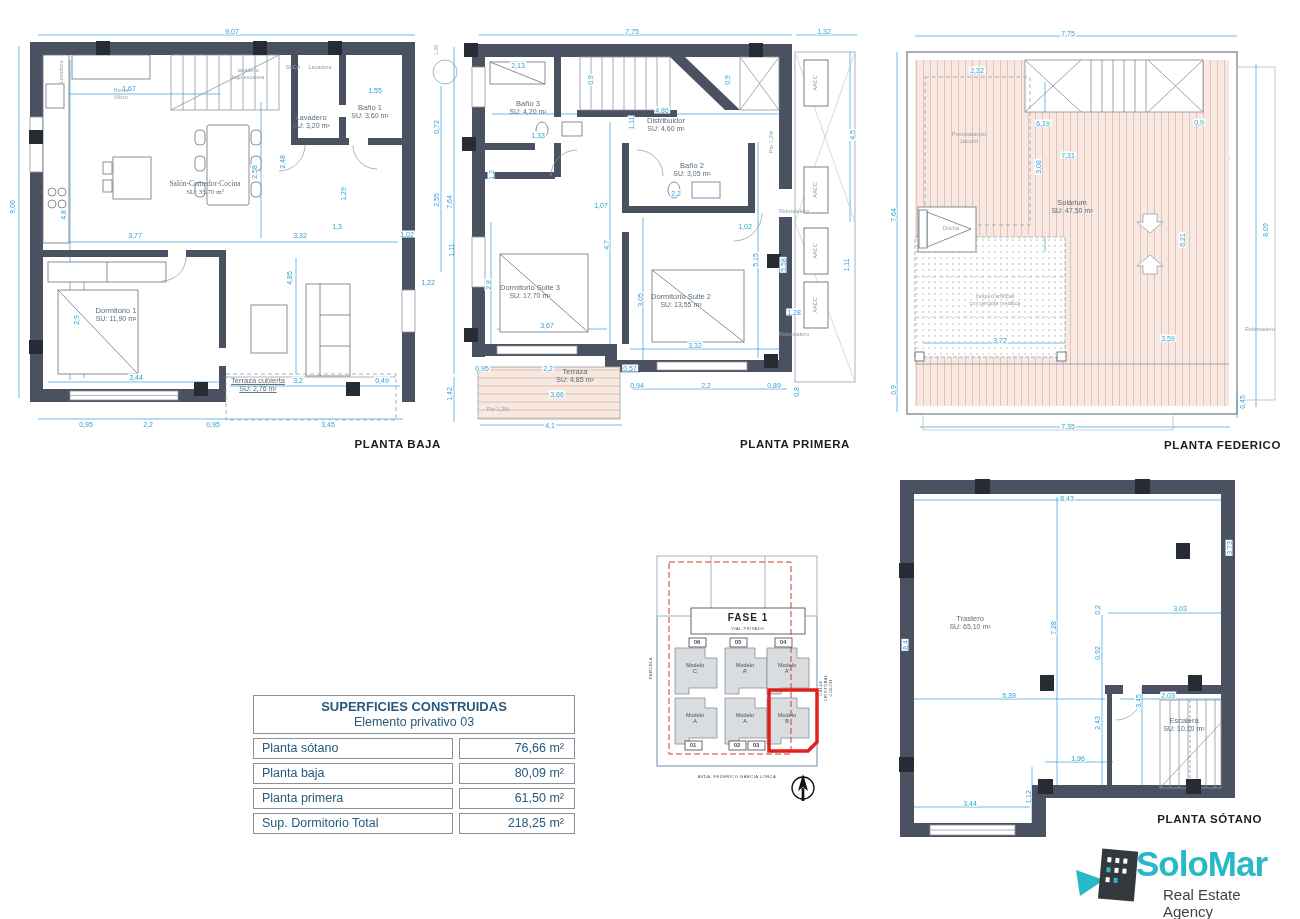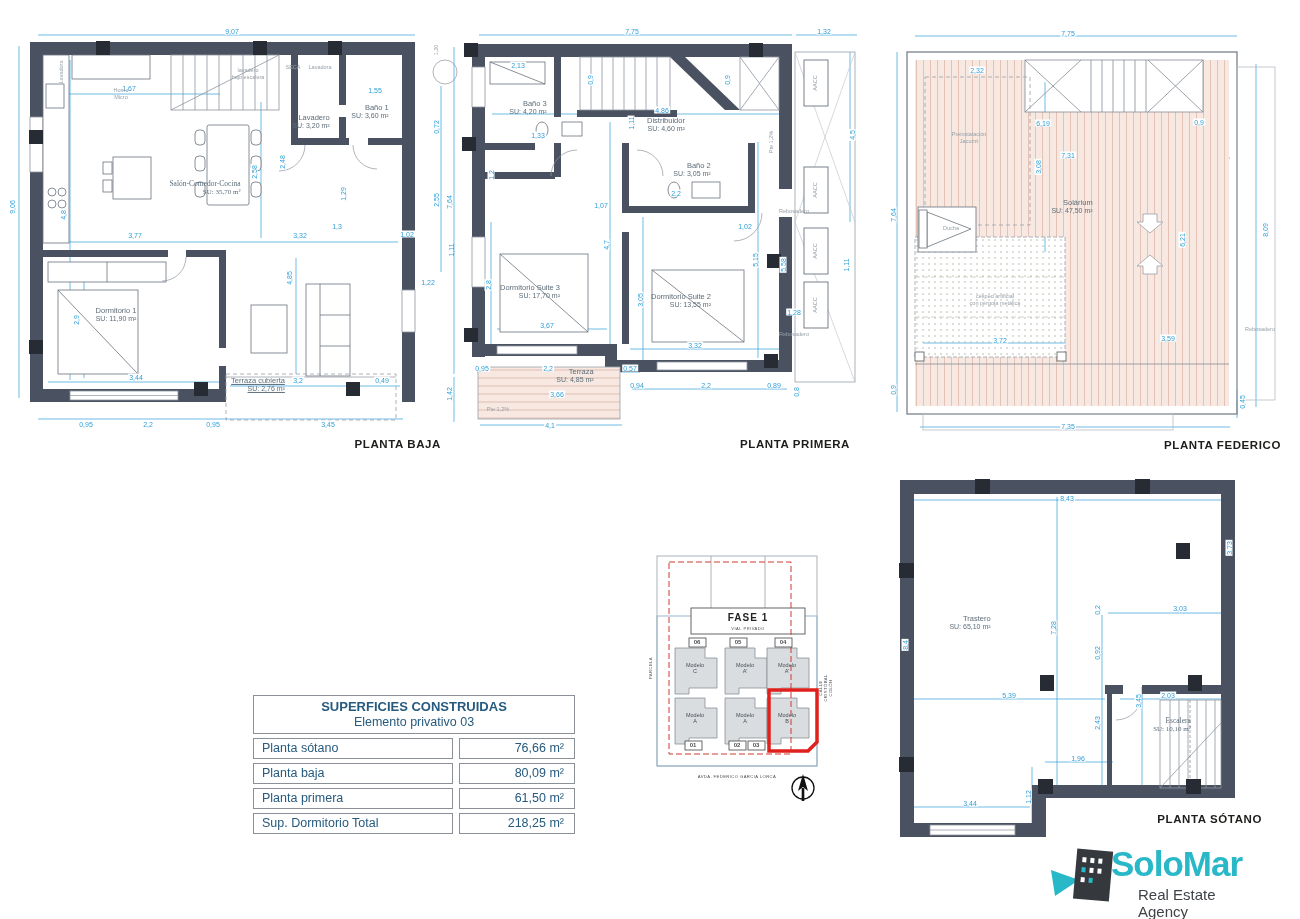--- a/index.html
+++ b/index.html
@@ -1,36 +1,36 @@
 <!DOCTYPE html>
 <html><head>
 <meta charset="utf-8">
 <style>
   html,body{margin:0;padding:0;background:#e8e8e8;font-family:"Liberation Sans",sans-serif;}
   .sheet{position:relative;width:1300px;height:919px;background:#ffffff;overflow:hidden;margin:0 auto;}
   .plan{position:absolute;}
   .plan svg{position:absolute;left:0;top:0;}
   .labels{position:absolute;inset:0;pointer-events:none;}
   .plan-title{position:absolute;font-weight:bold;font-size:11.5px;color:#1d1d1b;letter-spacing:.6px;white-space:nowrap;}
-  .room-label{position:absolute;transform:translate(-50%,-50%);text-align:right;color:#5d6d79;font-size:7.5px;line-height:1.25;white-space:nowrap;}
+  .room-label{position:absolute;transform:translate(-50%,-50%);text-align:center;color:#5d6d79;font-size:7.5px;line-height:1.25;white-space:nowrap;}
   .room-label .ra{font-size:7px;}
   .dim-label{position:absolute;transform:translate(-50%,-50%);color:#2f9fd8;font-size:7px;line-height:1;background:#fff;padding:0 1px;white-space:nowrap;}
   .note-label{position:absolute;transform:translate(-50%,-50%);color:#97a0a8;font-size:5.5px;line-height:1.3;text-align:center;white-space:pre-line;}
   
   .stable{position:absolute;left:253px;top:695px;width:322px;color:#265a7e;}
   .stable .hd{border:1px solid #8a9096;text-align:center;padding:3px 0 4px;}
   .stable .hd .t1{font-weight:bold;font-size:13px;}
   .stable .hd .t2{font-size:12.5px;margin-top:1px;}
   .stable .row{display:flex;margin-top:4px;}
   .stable .lab{flex:1;border:1px solid #8a9096;font-size:12.5px;padding:2px 0 3px 8px;}
   .stable .val{width:104px;margin-left:6px;border:1px solid #8a9096;font-size:12.5px;padding:2px 10px 3px 0;text-align:right;}
   
   .site-text{position:absolute;transform:translate(-50%,-50%);color:#4a4f55;text-align:center;white-space:pre-line;}
   
-  .logo{position:absolute;left:1053px;top:842px;width:200px;height:74px;}
+  .logo{position:absolute;left:1078px;top:842px;width:200px;height:74px;}
   .logo .nm{position:absolute;left:58px;top:2px;font-size:35px;font-weight:bold;color:#29b8c8;letter-spacing:-1px;}
   .logo .tg{position:absolute;left:85px;top:44px;font-size:15px;color:#3f4347;}
 </style>
 </head>
 <body>
 
 <div class="sheet">
 
   <div class="plan" style="left:8px;top:22px;width:455px;height:435px;">
     <svg width="455" height="435" viewBox="0 0 455 435">
@@ -505,21 +505,21 @@
         <rect x="296" y="88" width="14" height="16"></rect>
           <rect x="158" y="324" width="15" height="15"></rect>
         <rect x="306" y="324" width="15" height="15"></rect>
       </g>
     </svg>
     <div class="labels">
         <div class="room-label" style="left: 90px; top: 168px;">
           <div class="rn">Trastero</div>
           <div class="ra">SU: 65,10 m²</div>
         </div>
-        <div class="room-label" style="left: 292px; top: 270px; font-family: Liberation Serif, serif;">
+        <div class="room-label" style="left: 304px; top: 270px;">
           <div class="rn">Escalera</div>
           <div class="ra">SU: 10,10 m²</div>
         </div>
         <div class="dim-label" style="left: 187px; top: 43px;">8,43</div>
         <div class="dim-label" style="left: 349px; top: 93px; transform: translate(-50%, -50%) rotate(-90deg);">3,73</div>
         <div class="dim-label" style="left: 25px; top: 190px; transform: translate(-50%, -50%) rotate(-90deg);">8,4</div>
         <div class="dim-label" style="left: 173px; top: 173px; transform: translate(-50%, -50%) rotate(-90deg);">7,28</div>
         <div class="dim-label" style="left: 217px; top: 155px; transform: translate(-50%, -50%) rotate(-90deg);">0,2</div>
         <div class="dim-label" style="left: 300px; top: 153px;">3,03</div>
         <div class="dim-label" style="left: 217px; top: 198px; transform: translate(-50%, -50%) rotate(-90deg);">0,92</div>

